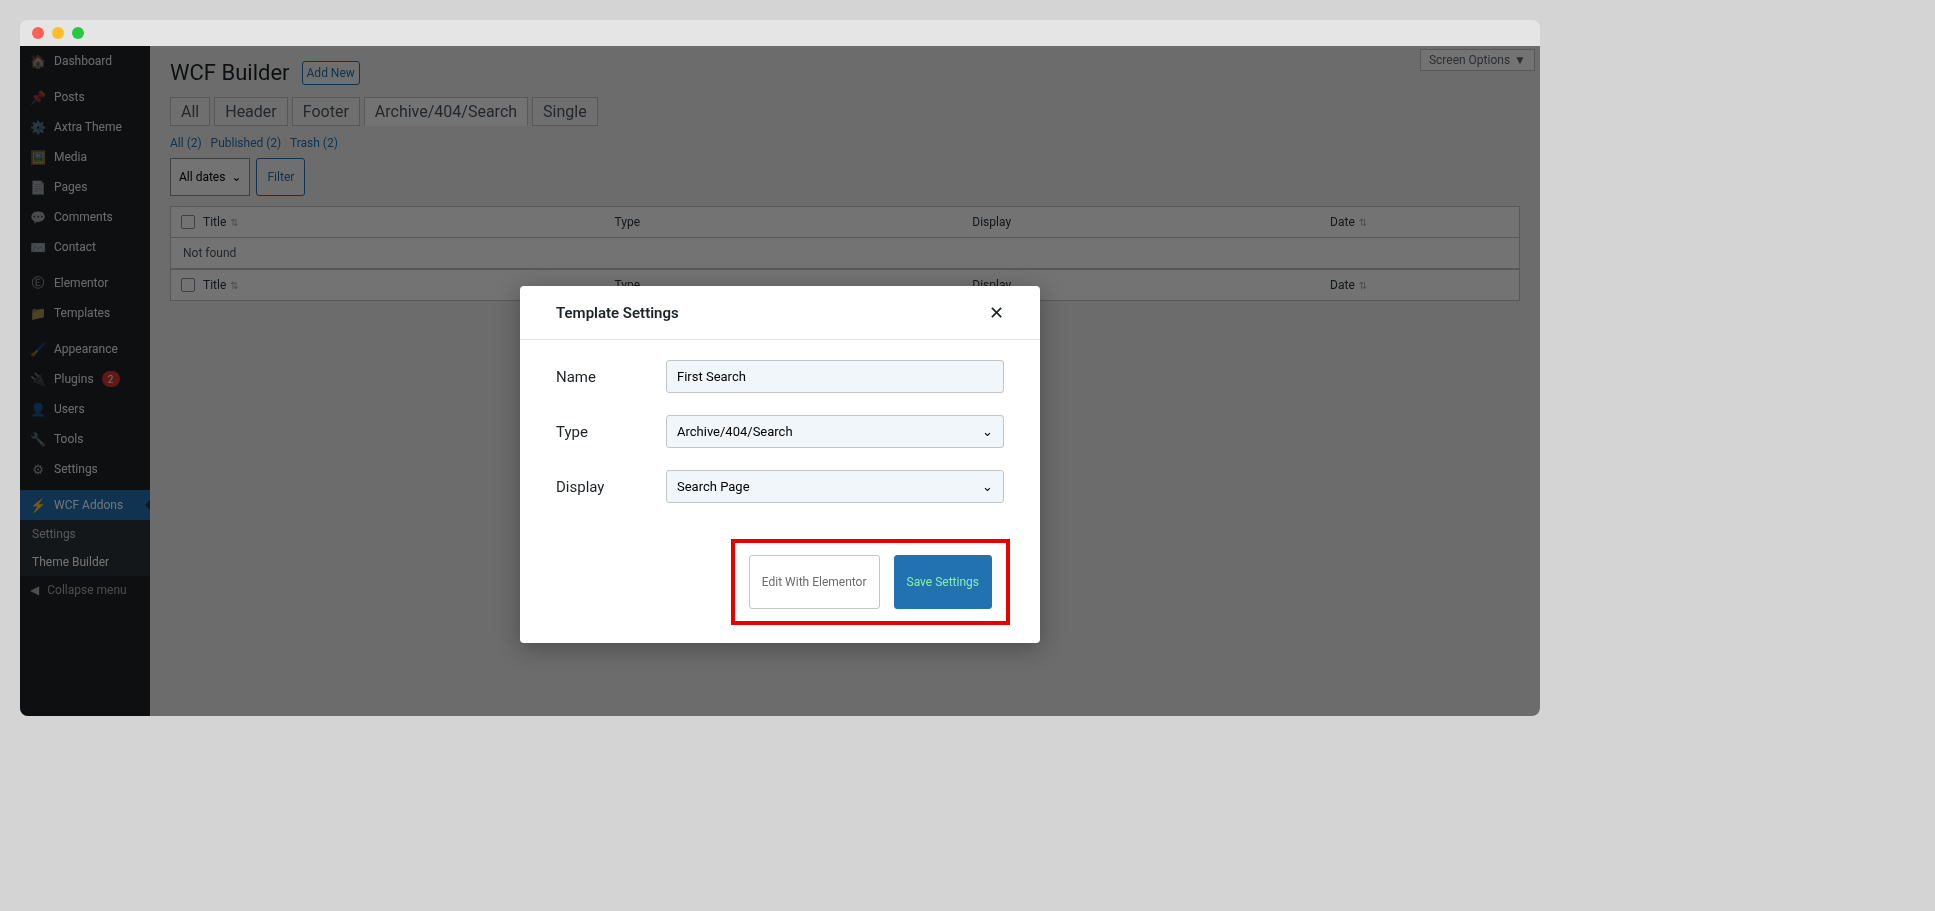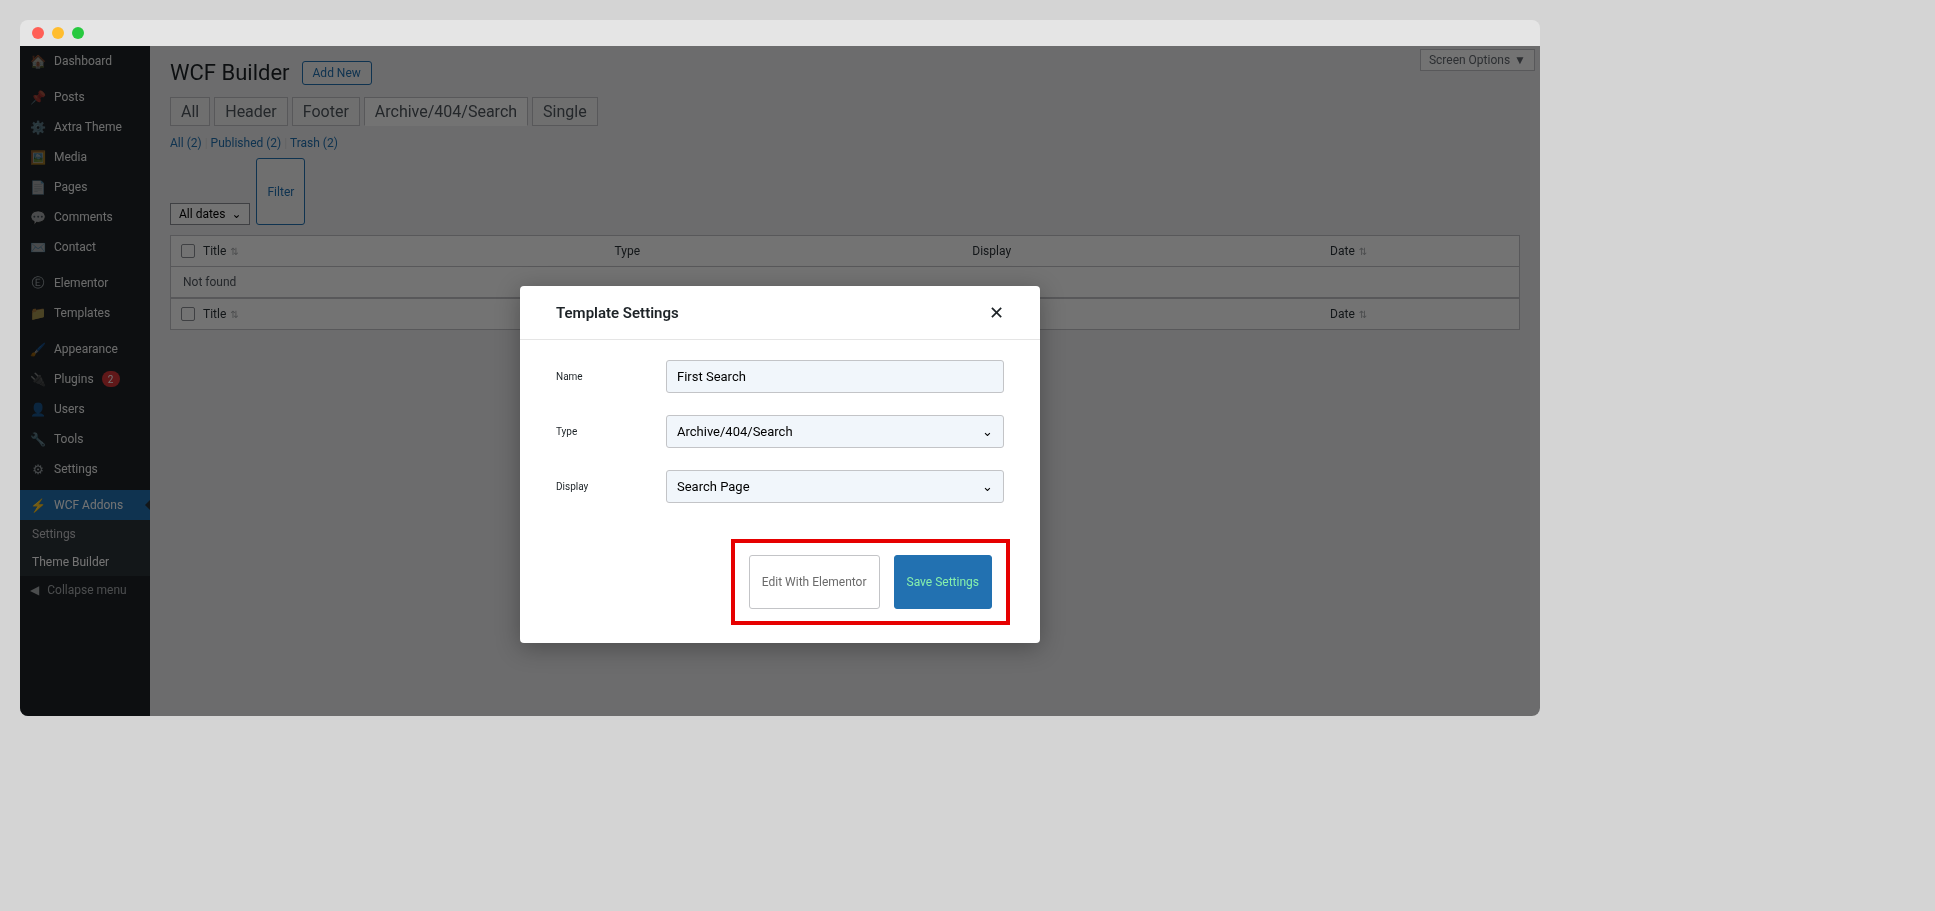--- a/index.html
+++ b/index.html
@@ -19,48 +19,48 @@
     .side-item.active .ic { color: #fff; }
     .side-item .caret { position: absolute; right: 0; top: 50%; transform: translateY(-50%); width: 0; height: 0; border-top: 5px solid transparent; border-bottom: 5px solid transparent; border-right: 5px solid #2c3338; }
     .side-sub { background: #2c3338; padding: 7px 10px 7px 12px; color: #c3c4c7; font-size: 12px; }
     .side-sub.bold { color: #fff; }
     .badge { background: #d63638; color: #fff; border-radius: 9px; padding: 0 6px; font-size: 10px; min-width: 18px; height: 16px; display: inline-flex; align-items: center; justify-content: center; }
     .collapse { background: #1d2327; display: flex; align-items: center; padding: 7px 10px; gap: 8px; color: #a7aaad; font-size: 12px; }
     .main { flex: 1; background: #f0f0f1; position: relative; padding: 0; }
     .screen-opts { position: absolute; top: 3px; right: 5px; background: #fff; border: 1px solid #c3c4c7; padding: 3px 8px; font-size: 12px; color: #646970; display: flex; align-items: center; gap: 4px; }
     .page-header { display: flex; align-items: center; gap: 12px; padding: 14px 20px 4px; }
     .page-header h1 { font-size: 22px; font-weight: 400; color: #1d2327; }
-    .addnew { border: 1px solid #2271b1; color: #2271b1; background: #f6f7f7; padding: 4px 10px; font-size: 12px; border-radius: 3px; text-align: right; }
+    .addnew { border: 1px solid #2271b1; color: #2271b1; background: #f6f7f7; padding: 4px 4px; font-size: 12px; border-radius: 3px; text-align: right; }
     .tabsrow { display: flex; gap: 4px; padding: 8px 20px 4px; }
     .tab { background: #f6f7f7; border: 1px solid #c3c4c7; padding: 4px 10px; font-size: 16px; color: #50575e; cursor: pointer; }
     .tab.active { background: #fff; border-bottom: 1px solid #fff; }
     .statusrow { padding: 6px 20px 2px; font-size: 12px; color: #2271b1; }
     .statusrow .sep { color: #dcdcde; }
     .filter-row { display: flex; gap: 6px; padding: 6px 20px 10px; }
-    .date-sel { border: 1px solid #8c8f94; padding: 3px 8px; font-size: 12px; background: #fff; display: flex; gap: 6px; margin-top: 45px; }
+    .date-sel { border: 1px solid #8c8f94; padding: 11px 8px; font-size: 12px; background: #fff; display: flex; gap: 6px; }
     .filter-btn { border: 1px solid #2271b1; color: #2271b1; background: #f6f7f7; padding: 3px 10px; font-size: 12px; border-radius: 3px; }
     .table { margin: 0 20px; border: 1px solid #c3c4c7; background: #fff; }
     .table .thead, .table .tfoot { display: flex; border-bottom: 1px solid #c3c4c7; padding: 8px 10px; font-size: 12px; color: #2c3338; align-items: center; }
     .table .tfoot { border-top: 1px solid #c3c4c7; border-bottom: none; }
     .cb { width: 22px; }
     .col-title { flex: 2.3; display: flex; align-items: center; gap: 4px; }
     .col-type { flex: 2; }
     .col-display { flex: 2; }
     .col-date { flex: 1; display: flex; align-items: center; gap: 4px; }
     .not-found { padding: 8px 12px; font-size: 12px; color: #50575e; border-bottom: 1px solid #c3c4c7; }
     .sort-ic { font-size: 10px; color: #a7aaad; }
     .checkbox { width: 14px; height: 14px; border: 1px solid #8c8f94; background: #fff; border-radius: 2px; }
     .overlay { position: absolute; inset: 0; background: rgba(0,0,0,0.55); display: flex; align-items: flex-start; justify-content: center; padding-top: 240px; }
     .modal { background: #fff; width: 520px; border-radius: 4px; box-shadow: 0 5px 25px rgba(0,0,0,0.3); }
     .modal-header { display: flex; justify-content: space-between; align-items: center; padding: 16px 36px; border-bottom: 1px solid #e5e5e5; }
     .modal-header h2 { font-size: 15px; font-weight: 600; color: #1d2327; }
     .close-x { font-size: 18px; color: #1d2327; cursor: pointer; }
     .modal-body { padding: 20px 36px 0; }
     .form-row { display: flex; align-items: center; margin-bottom: 22px; }
-    .form-row label { width: 110px; font-size: 10px; color: #1d2327; }
+    .form-row label { width: 110px; font-size: 15px; color: #1d2327; }
     .form-input, .form-select { flex: 1; border: 1px solid #c3c4c7; background: #f1f6fb; padding: 8px 10px; font-size: 13px; border-radius: 3px; }
     .form-select { display: flex; justify-content: space-between; align-items: center; }
     .modal-footer { display: flex; justify-content: flex-end; gap: 12px; padding: 14px 30px 18px; position: relative; }
     .highlight-box { border: 4px solid #e60000; padding: 12px 14px; display: flex; gap: 14px; }
     .btn-secondary { background: #fff; border: 1px solid #c3c4c7; color: #6b6b6b; padding: 19px 12px; font-size: 12px; border-radius: 3px; }
     .btn-primary { background: #2271b1; border: 1px solid #2271b1; color: #86efac; padding: 6px 12px; font-size: 12px; border-radius: 3px; }
   </style>
 </head>
 <body>
 

